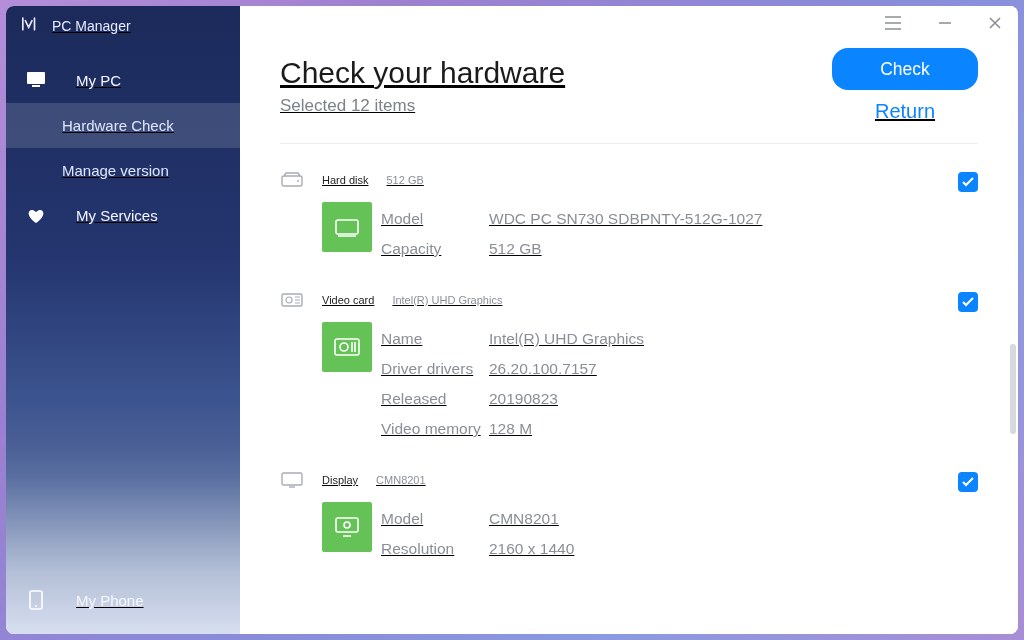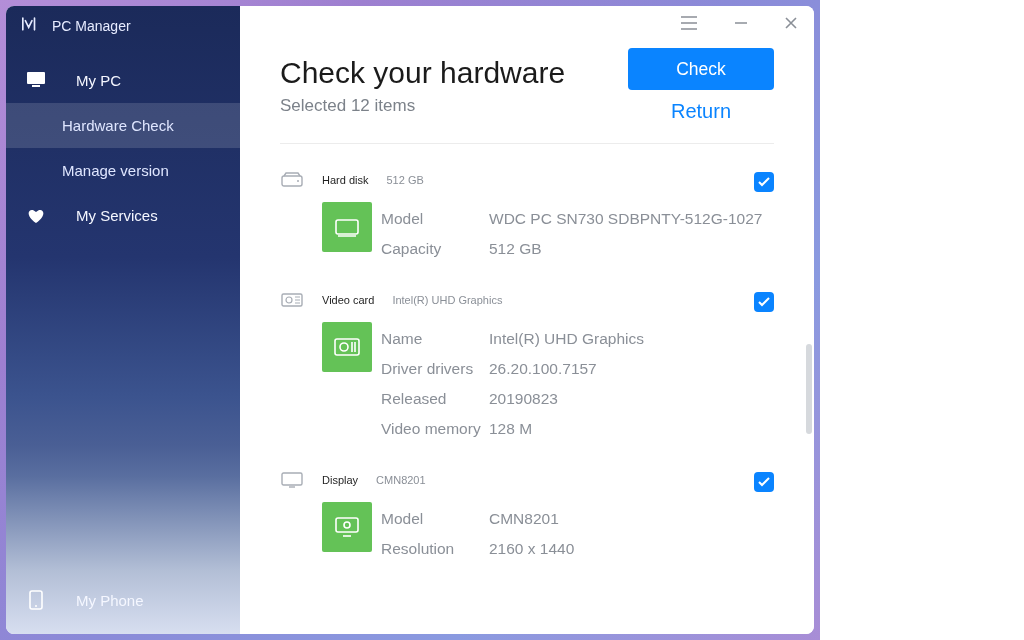--- a/index.html
+++ b/index.html
@@ -1,20 +1,21 @@
 <!DOCTYPE html>
 <html><head>
 <meta charset="utf-8">
 <style>
   * { box-sizing: border-box; margin: 0; padding: 0; font-family: "Segoe UI", Arial, sans-serif; }
   html, body { width: 1024px; height: 640px; overflow: hidden; }
   .frame {
-    width: 820px; height: 640px;
+    width: 1024px; height: 640px;
     background: linear-gradient(135deg,#b48ed8 0%,#9d7fd0 25%,#8a8ad8 50%,#8a9ae0 75%,#a88dd6 100%);
     padding: 6px;
+    text-decoration: underline;
   }
   .window {
     width: 100%; height: 100%;
     background: #fff;
     border-radius: 8px;
     display: flex;
     overflow: hidden;
     position: relative;
   }
   
@@ -64,21 +65,21 @@
   .win-controls svg { display:block; }
   .header {
     padding: 42px 40px 20px 40px;
     display:flex; justify-content:space-between; align-items:center;gap:47px;
   }
   .title-block h1 { font-size:30px; font-weight:400; color:#1b1b1b; margin-bottom:6px; }
   .title-block .subtitle { font-size:17px; color:#7c828a; }
   .header-actions { text-align:center; }
   .btn-primary {
     background:#0a84ff; color:#fff;
-    border:none; border-radius:4px;
+    border:none; border-radius:16px;
     width:146px; height:42px;
     font-size:17.5px; cursor:pointer;
   }
   .link-return {
     display:block; margin-top:10px;
     color:#0a84ff; font-size:20px; cursor:pointer;
   }
   .divider { height:1px; background:#ececec; margin: 0 40px 0 40px; }
   .list { padding: 0 40px 0 40px; height: calc(100% - 170px); overflow:hidden; position:relative; }
   .hw-section { padding-top: 28px; position:relative; }

